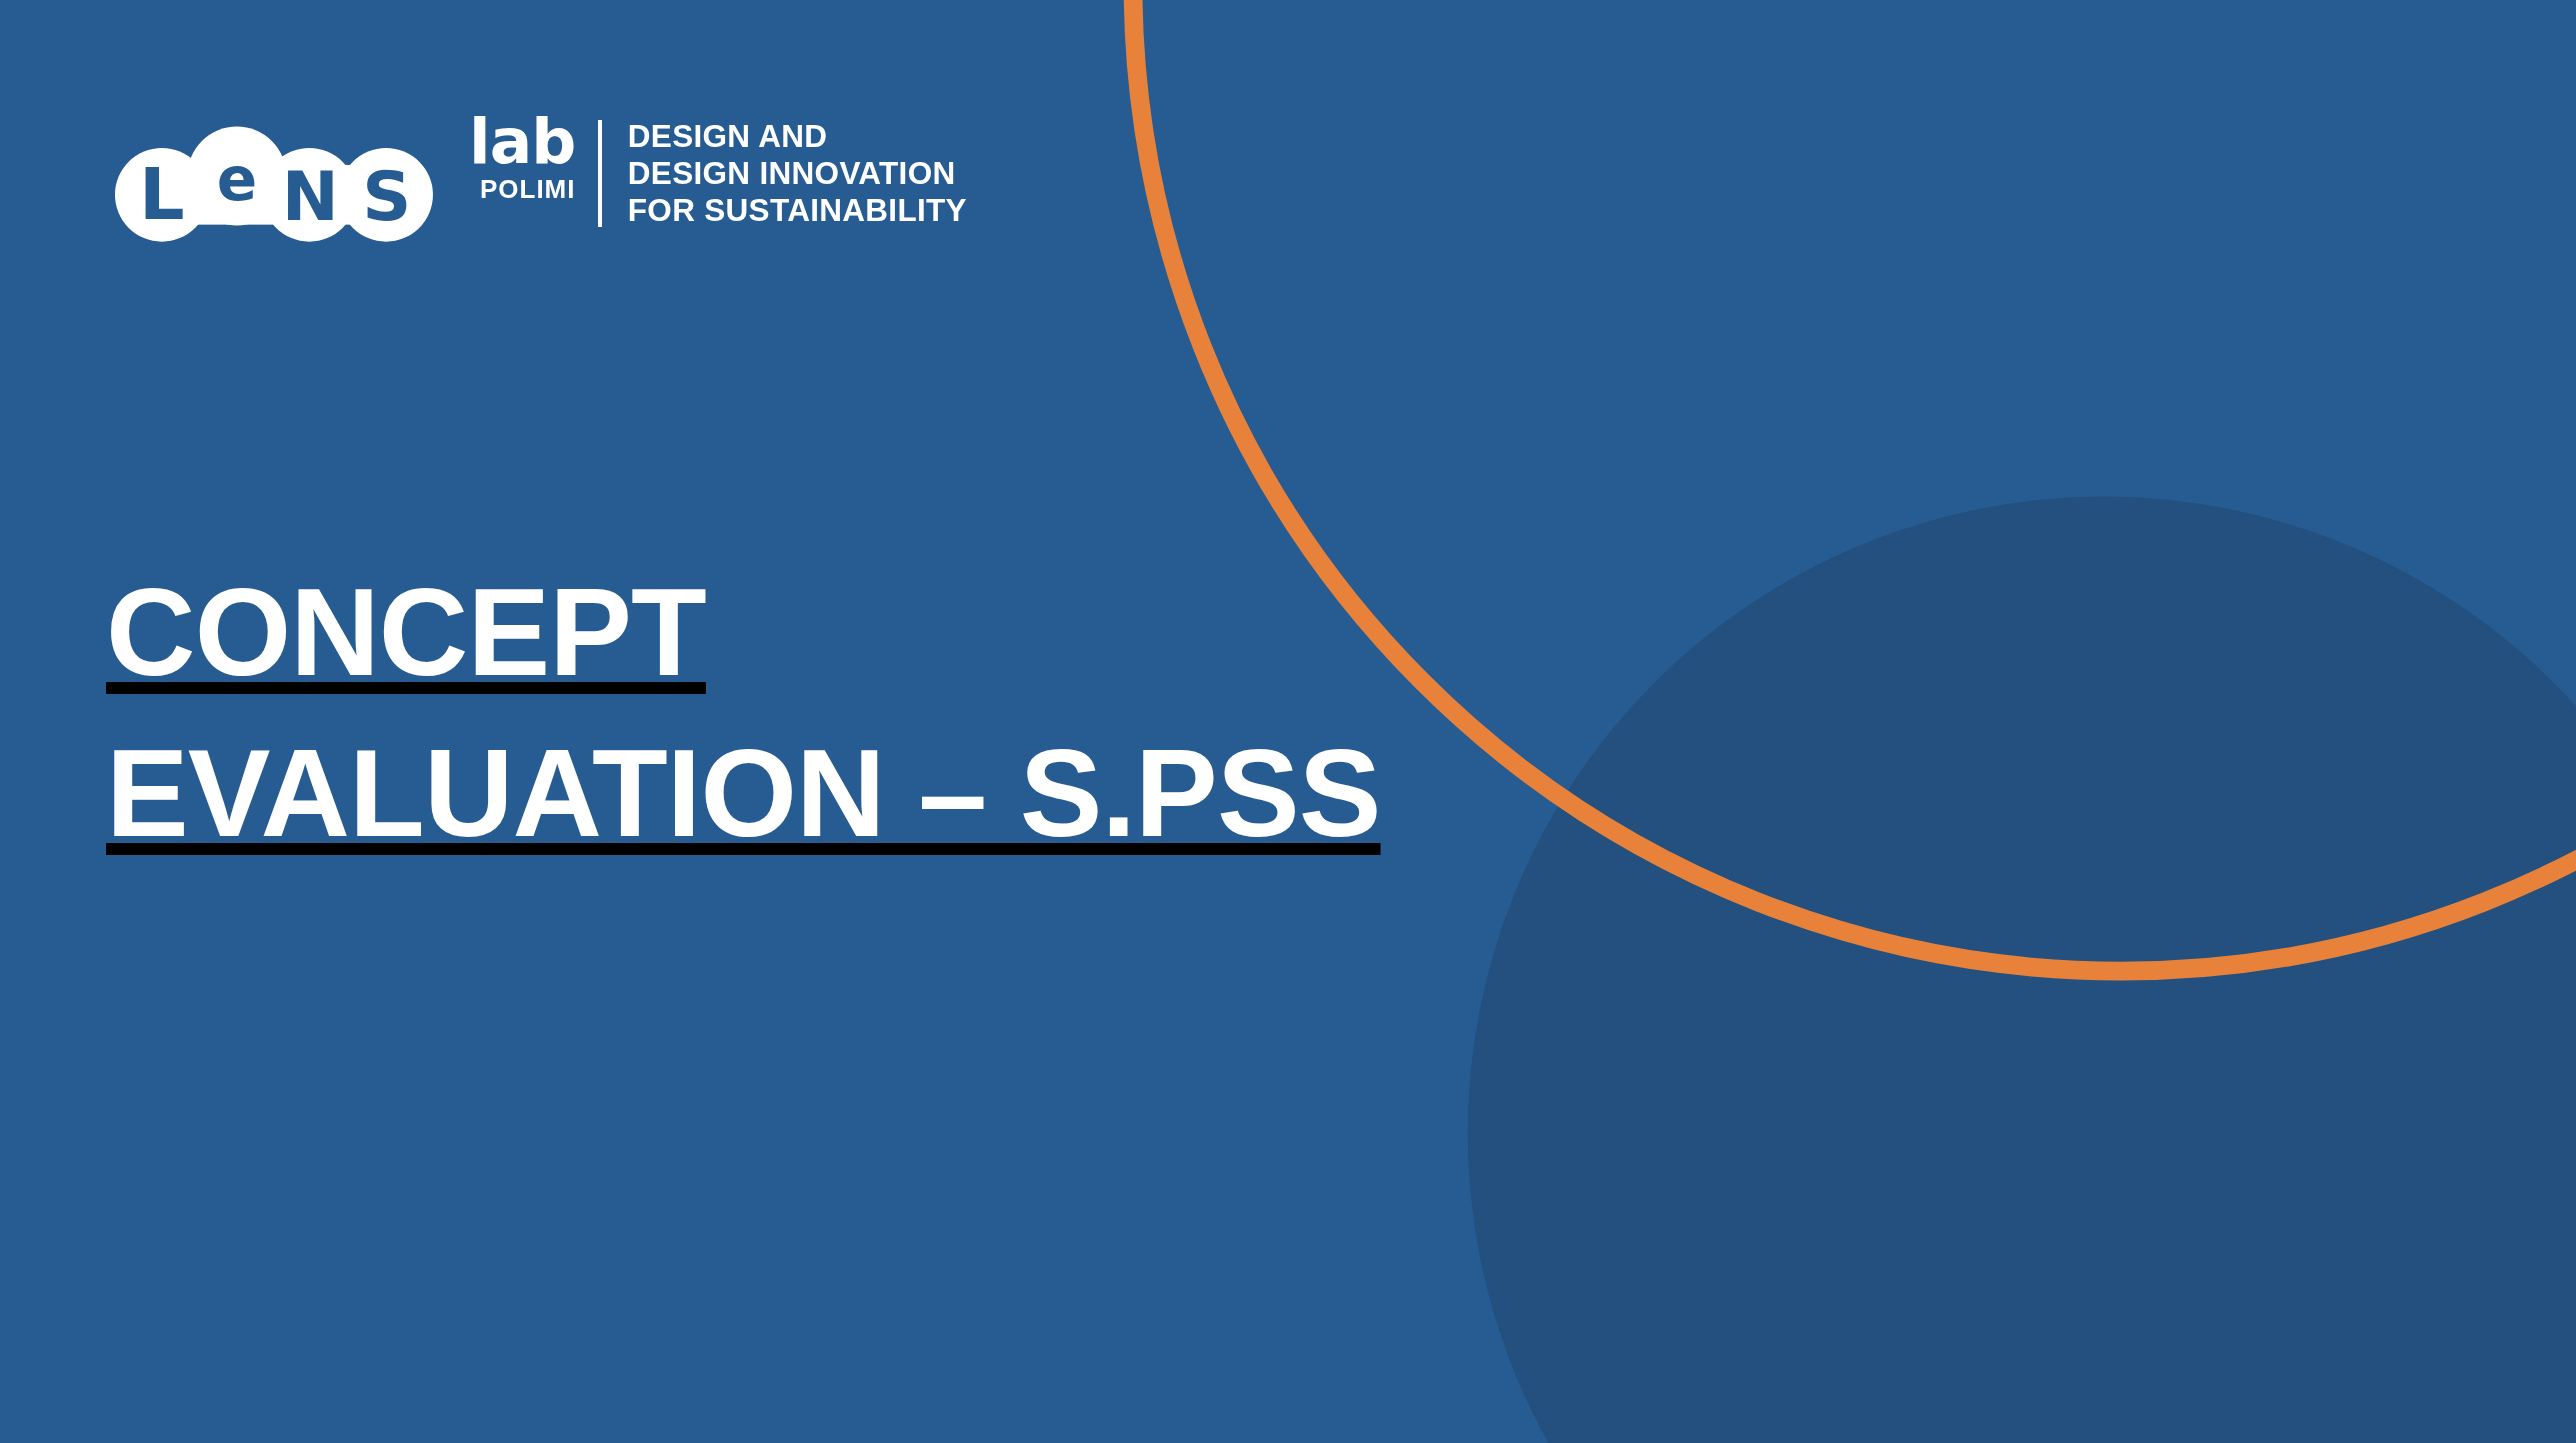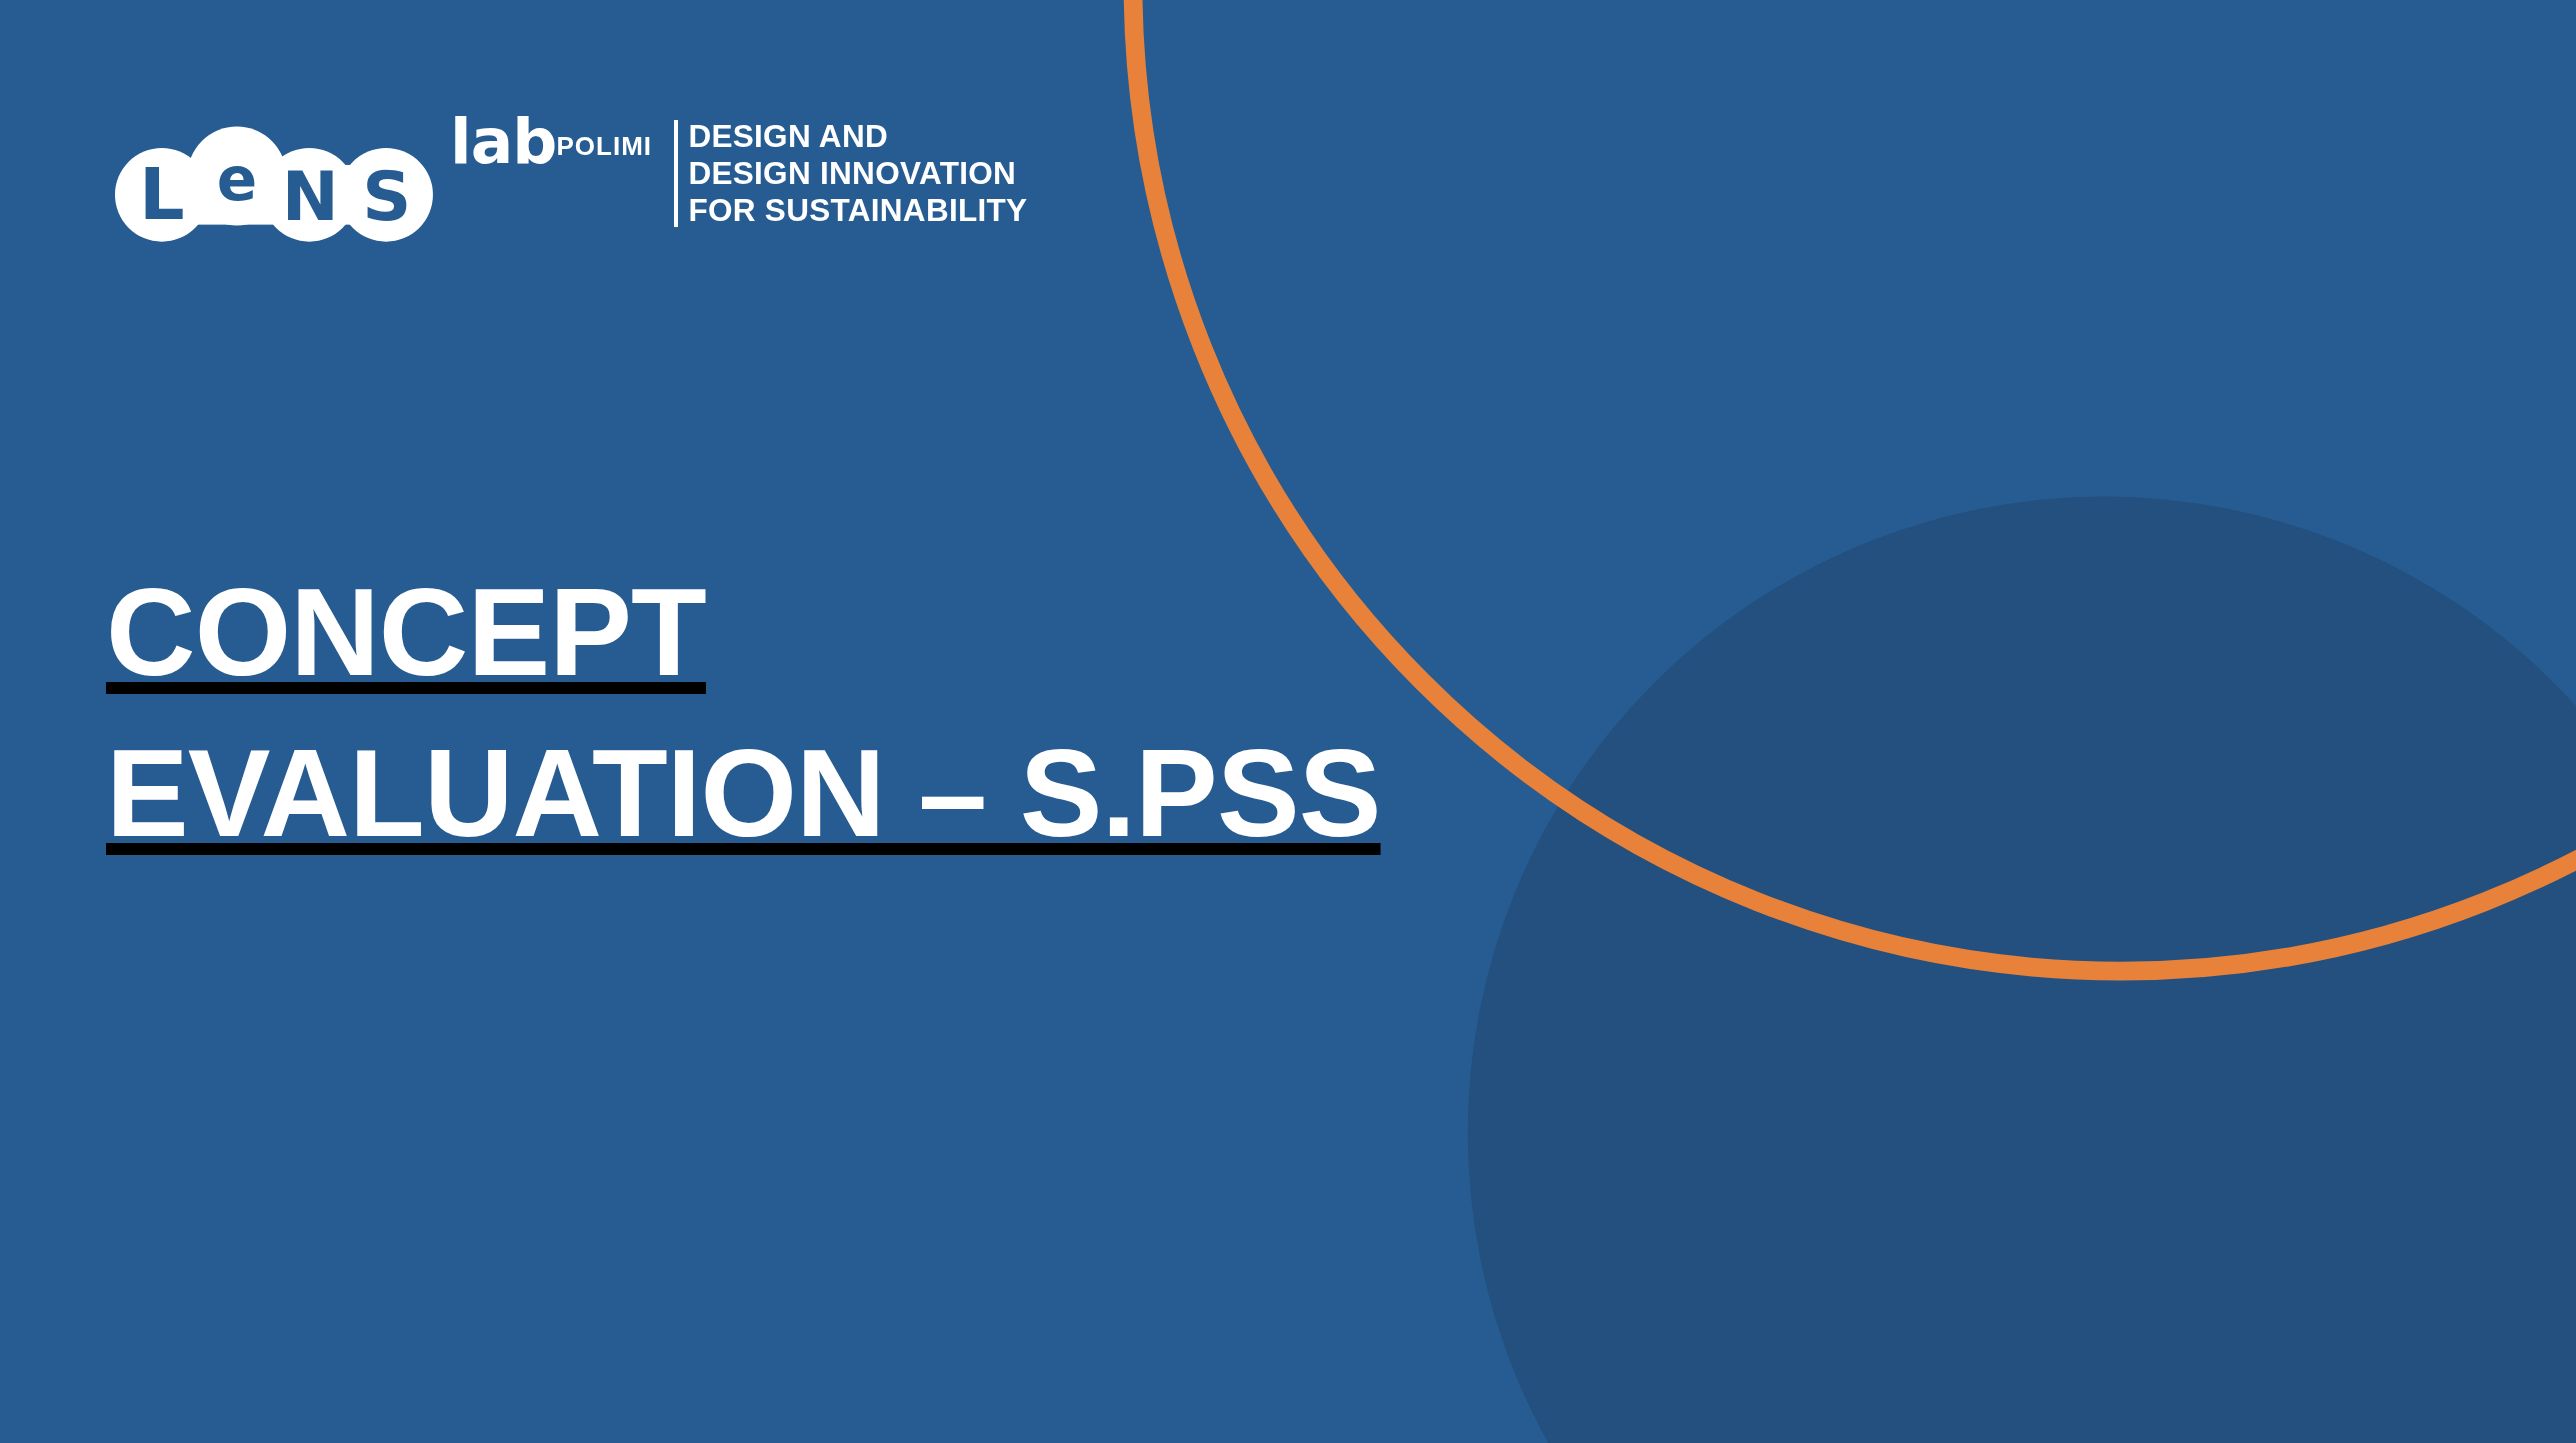--- a/index.html
+++ b/index.html
@@ -43,24 +43,25 @@
   }
 
   .lens-mark {
     display: block;
     width: 341px;
     height: 128px;
     margin-top: 6.8px;
   }
 
   .lab-block {
+    margin-left: 19px;
     margin-top: 5.1px;
     display: flex;
-    flex-direction: row;
-    align-items: center;
+    flex-direction: column;
+    align-items: flex-end;
   }
 
   .lab-word {
     font-family: "DejaVu Sans", sans-serif;
     font-weight: 700;
     font-size: 63px;
     line-height: 0.82;
     letter-spacing: -0.9px;
     color: #ffffff;
   }
@@ -77,21 +78,21 @@
 
   .divider-rule {
     width: 4.3px;
     height: 107px;
     background: #ffffff;
     margin-left: 22px;
     margin-top: 8.5px;
   }
 
   .tagline {
-    margin-left: 10px;
+    margin-left: 26px;
     margin-top: 6.8px;
     display: flex;
     flex-direction: column;
   }
 
   .tagline-line {
     font-family: "Liberation Sans", sans-serif;
     font-weight: 700;
     font-size: 31.5px;
     line-height: 1.18;

